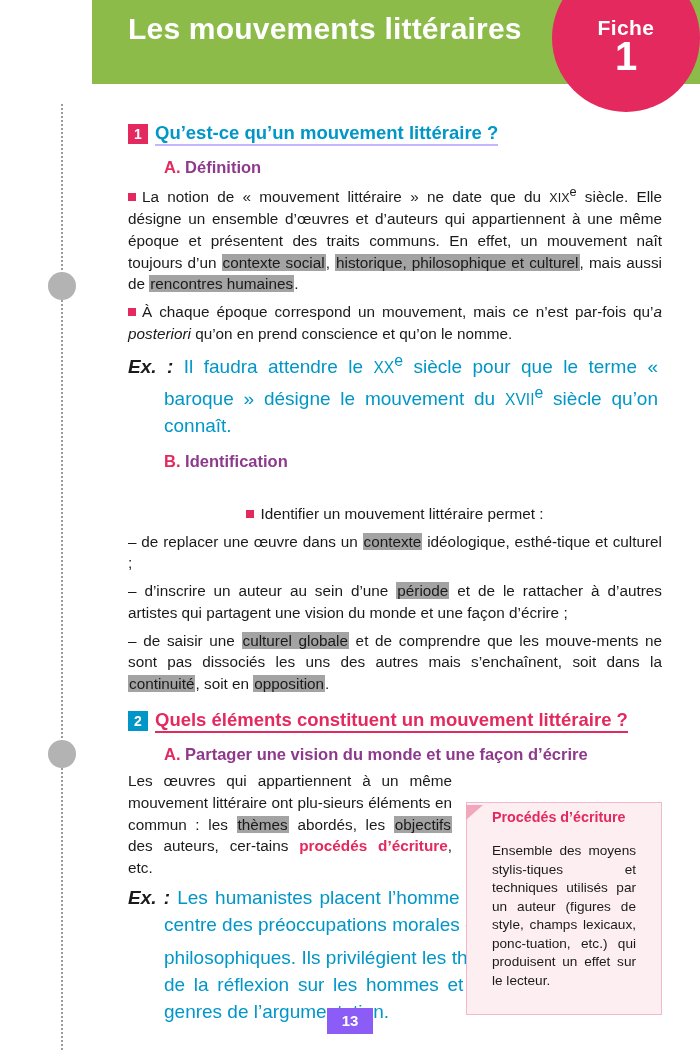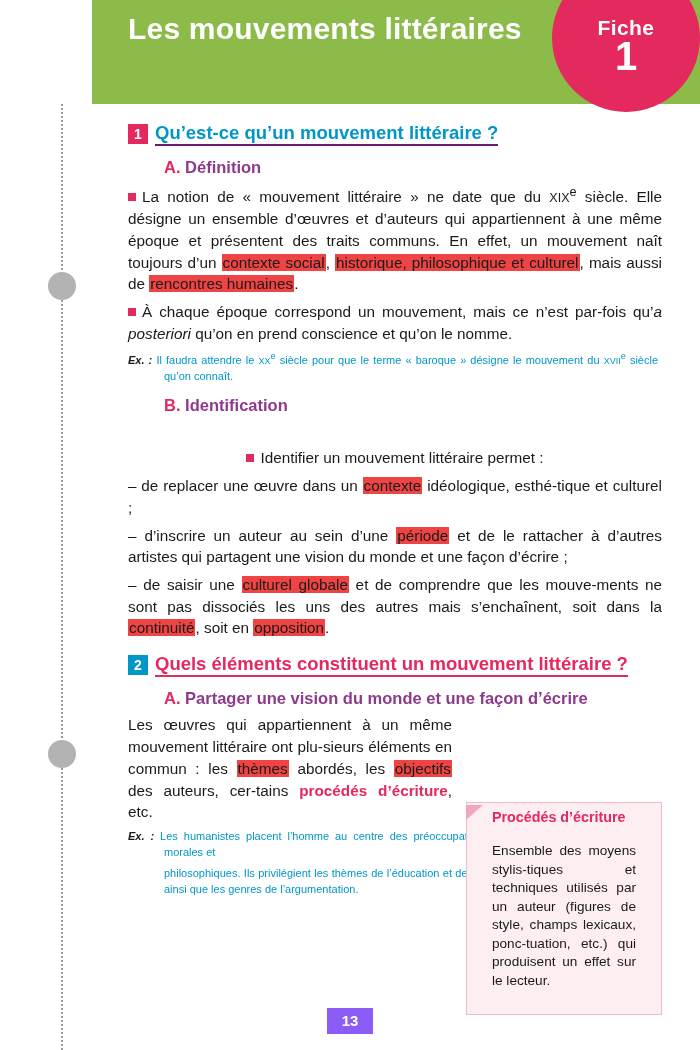--- a/index.html
+++ b/index.html
@@ -13,21 +13,21 @@
     font-family: "Liberation Sans", sans-serif;
     position: relative;
     overflow: hidden;
   }
 
   
   .header {
     position: absolute;
     top: 0; left: 0;
     width: 700px;
-    height: 104px;
+    height: 84px;
     background: #8cbb4a;
   }
   .header-left-strip {
     position: absolute;
     top: 0; left: 0;
     width: 92px;
     height: 104px;
     background: #ffffff;
   }
   .header-title {
@@ -117,21 +117,21 @@
     line-height: 20px;
     margin-right: 7px;
     flex: 0 0 auto;
     margin-top: 2px;
   }
   .section-num.blue { background: #0096c8; }
   .section-title {
     font-size: 18.5px;
     font-weight: bold;
     color: #0096c8;
-    border-bottom: 2px solid #701a75;
+    border-bottom: 2px solid #c4b5fd;
     padding-bottom: 1px;
     line-height: 1.15;
   }
   .section-title.pink {
     color: #e4295e;
     border-bottom-color: #e4295e;
   }
 
   .sub-head {
     font-size: 16.5px;
@@ -154,28 +154,28 @@
   .sq {
     display: inline-block;
     width: 8px;
     height: 8px;
     background: #e4295e;
     margin-right: 6px;
     vertical-align: 1px;
   }
 
   .hl {
-    background: #ef4444;
+    background: #a3a3a3;
     padding: 0 1px;
     box-decoration-break: clone;
     -webkit-box-decoration-break: clone;
   }
 
   .ex {
-    font-size: 11px;
+    font-size: 19px;
     line-height: 1.42;
     color: #0096c8;
     margin: 6px 4px 6px 0;
     padding-left: 36px;
     text-indent: -36px;
     text-align: justify;
   }
   .ex .ex-label {
     color: #1a1a1a;
     font-weight: bold;

